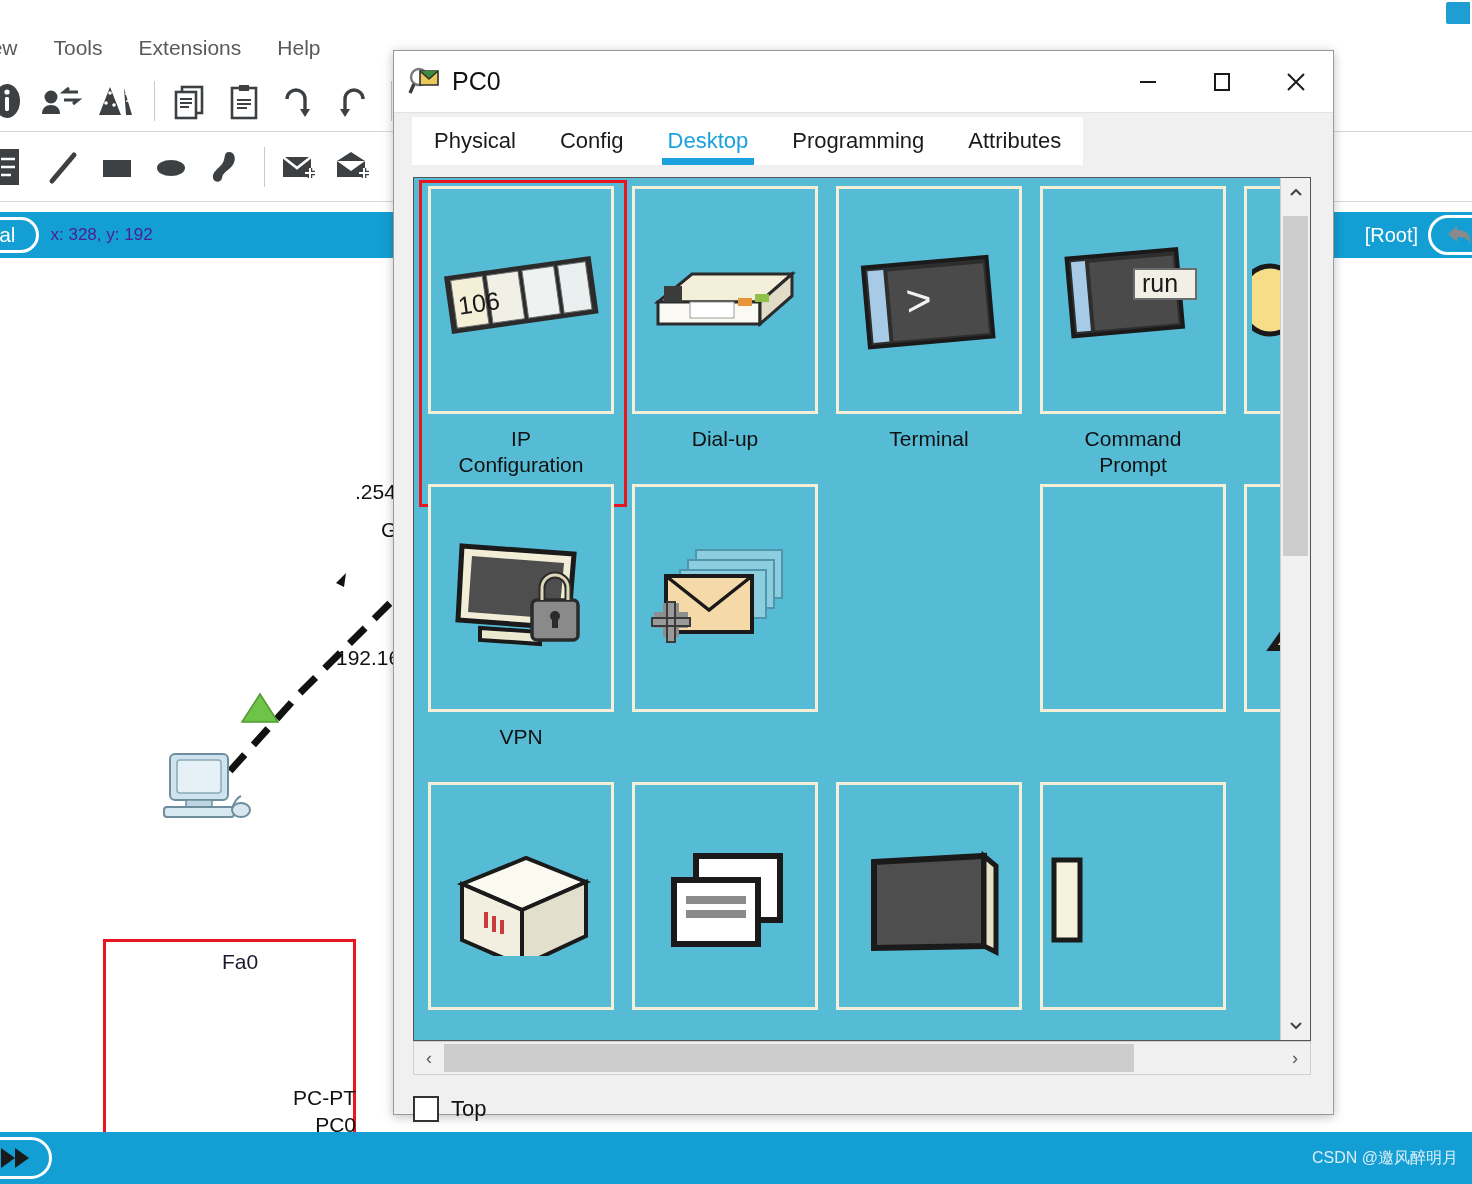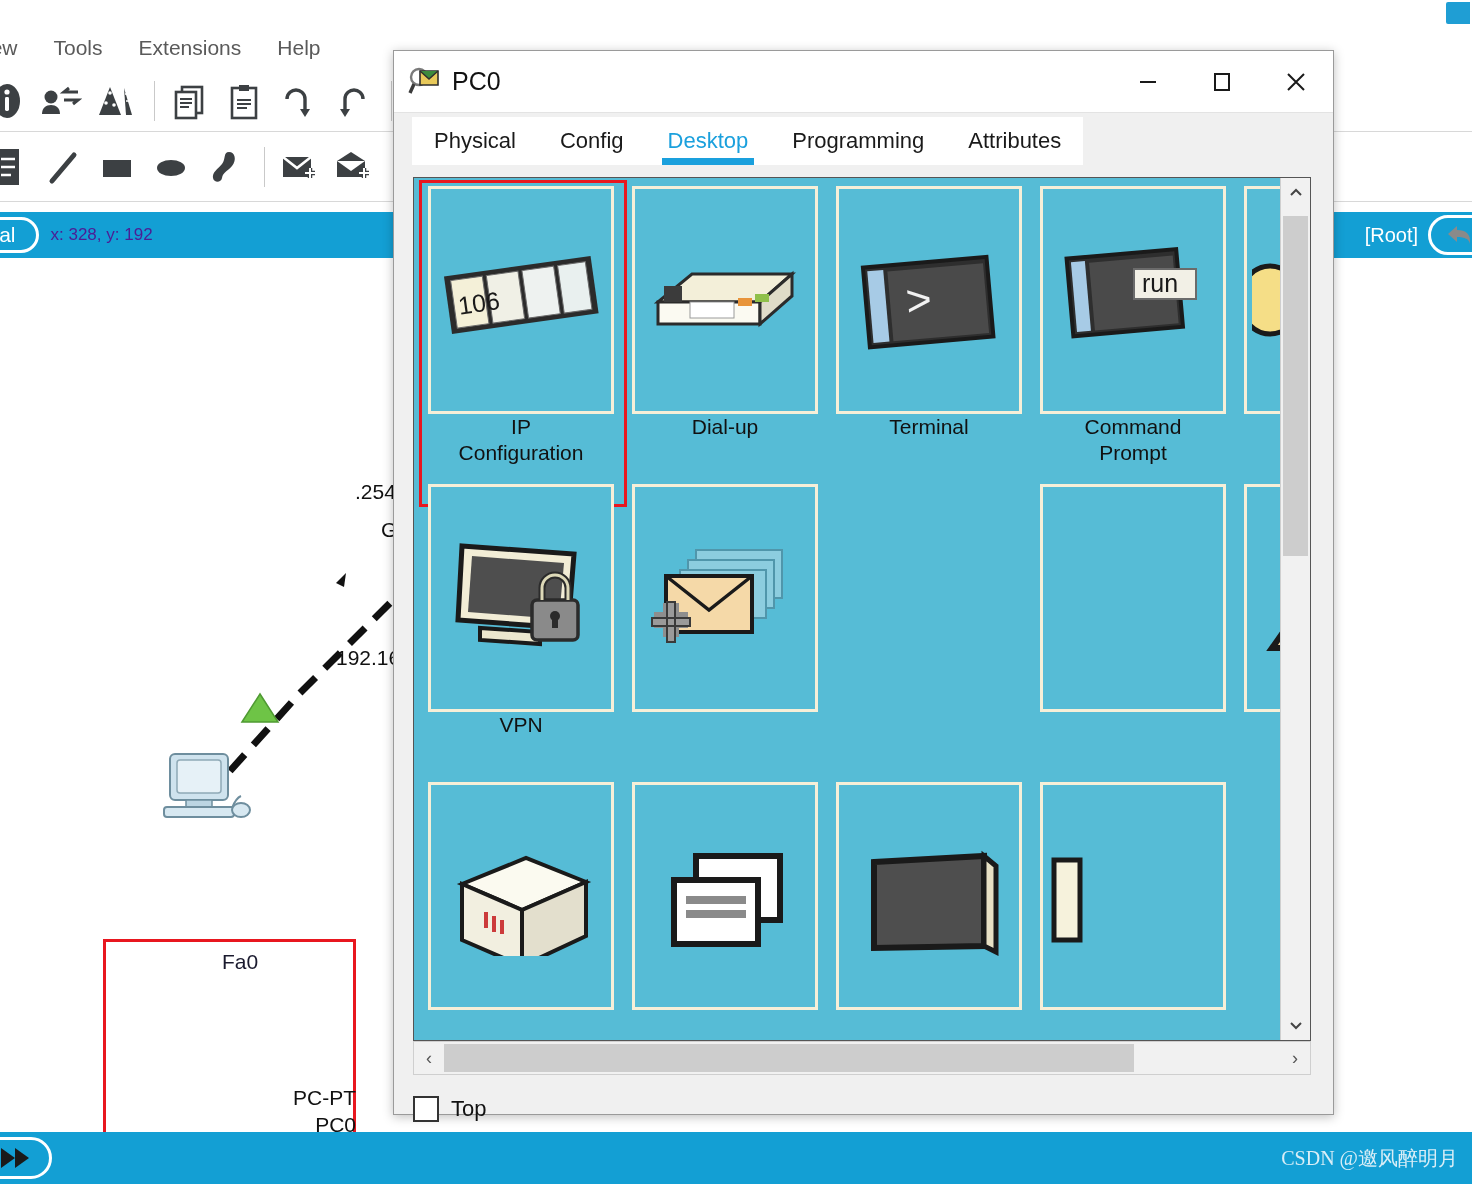--- a/index.html
+++ b/index.html
@@ -69,21 +69,21 @@
   .bottombar {
     position: absolute; left: 0; top: 1132px; width: 1472px; height: 52px;
     background: #139fd4; display: flex; align-items: center;
   }
   .ff-btn {
     width: 74px; height: 42px; border: 3px solid #fff; border-radius: 22px;
     display: flex; align-items: center; justify-content: center; margin-left: -22px;
   }
   .watermark {
     margin-left: auto; margin-right: 14px; color: #d9eef7;
-    font-size: 20px; font-family: Liberation Serif, serif;
+    font-size: 16px; font-family: Liberation Sans, sans-serif;
   }
 
   
   .tr-artifact {
     position: absolute; right: 0; top: 0; width: 28px; height: 26px;
     background: #1f9ed4; border: 2px solid #fff; border-radius: 4px 0 0 4px;
   }
 
   
   .dialog {
@@ -126,21 +126,21 @@
     position: absolute; left: 0; top: 0; width: 1080px;
     display: flex; flex-wrap: wrap; padding: 8px 0 0 14px;
   }
   .desk-item { width: 204px; margin-right: 0; }
   .desk-tile {
     width: 186px; height: 228px; border: 3px solid #f6efd8; background: #56bcd6;
     display: flex; align-items: center; justify-content: center;
   }
   .desk-label {
     width: 186px; text-align: center; font-size: 21px; color: #111;
-    line-height: 1.25; height: 70px;
+    padding-top: 12px; line-height: 1.25; height: 70px;
   }
 
   .sel-ring {
     position: absolute; left: 5px; top: 2px; width: 208px; height: 327px;
     border: 3px solid #e8171f; pointer-events: none;
   }
 
   
   .vscroll {
     width: 30px; background: #f1f1f1; border-left: 1px solid #cfcfcf;

